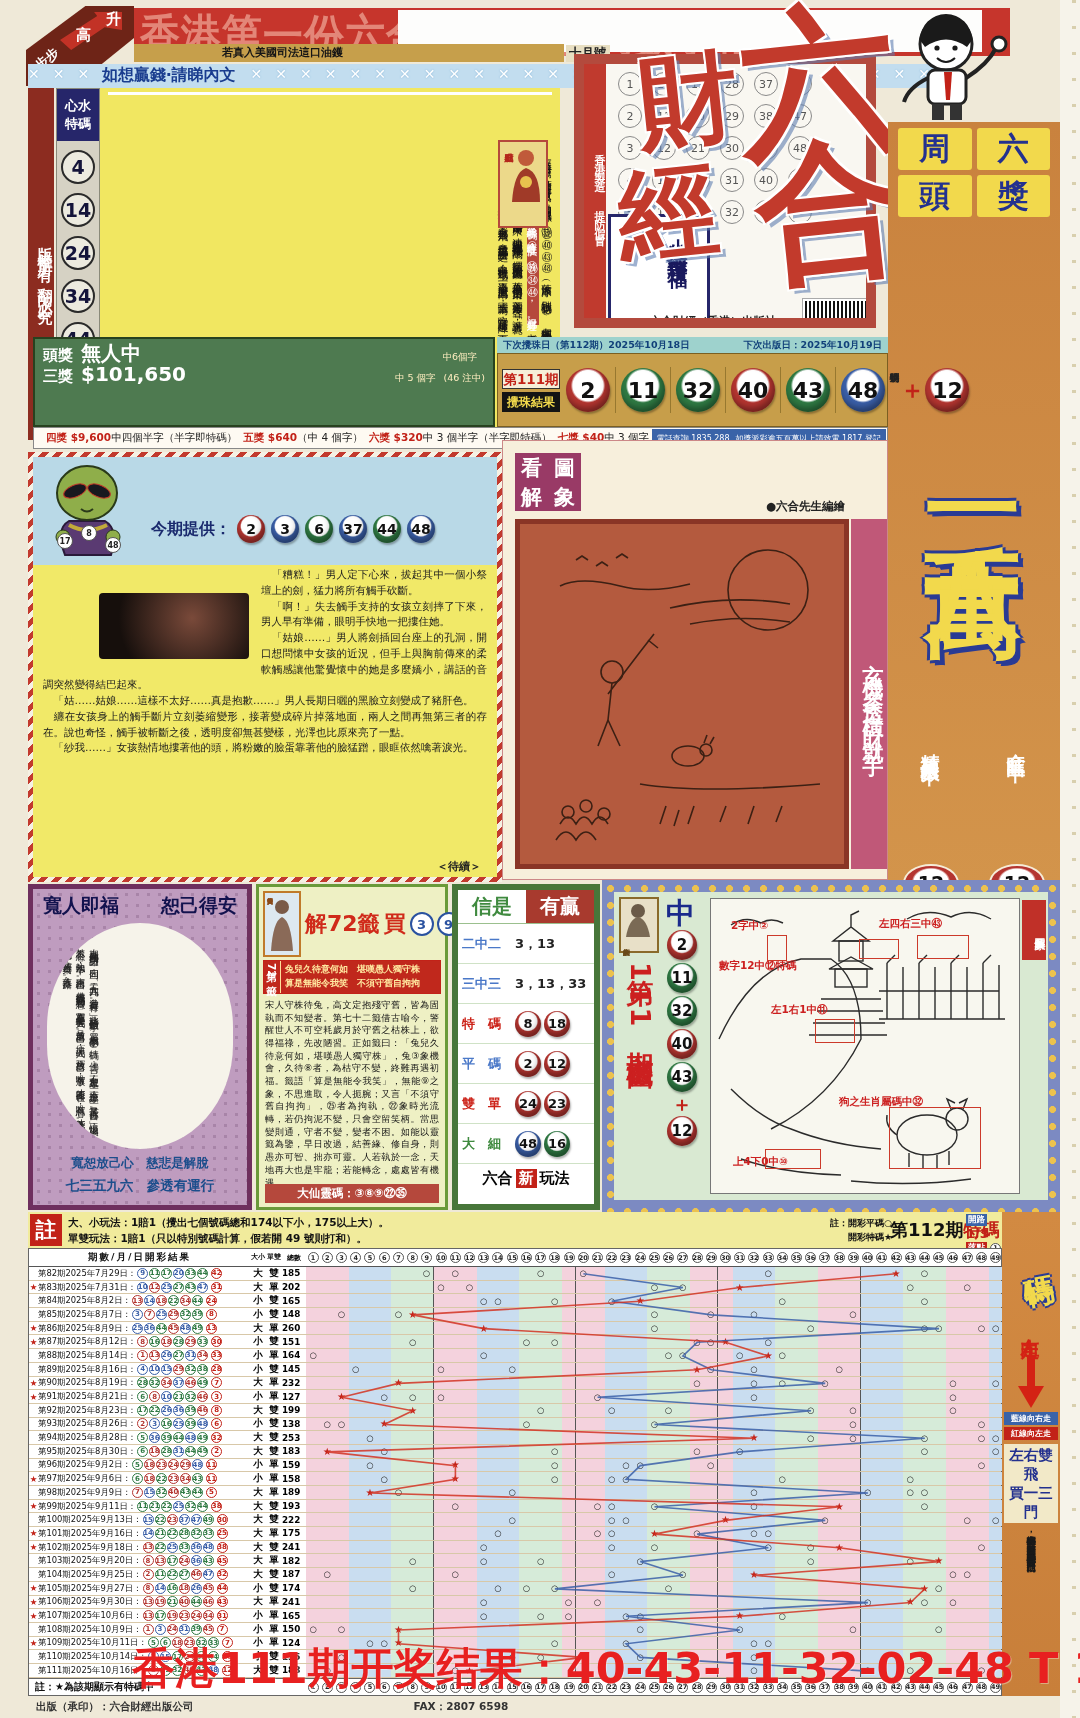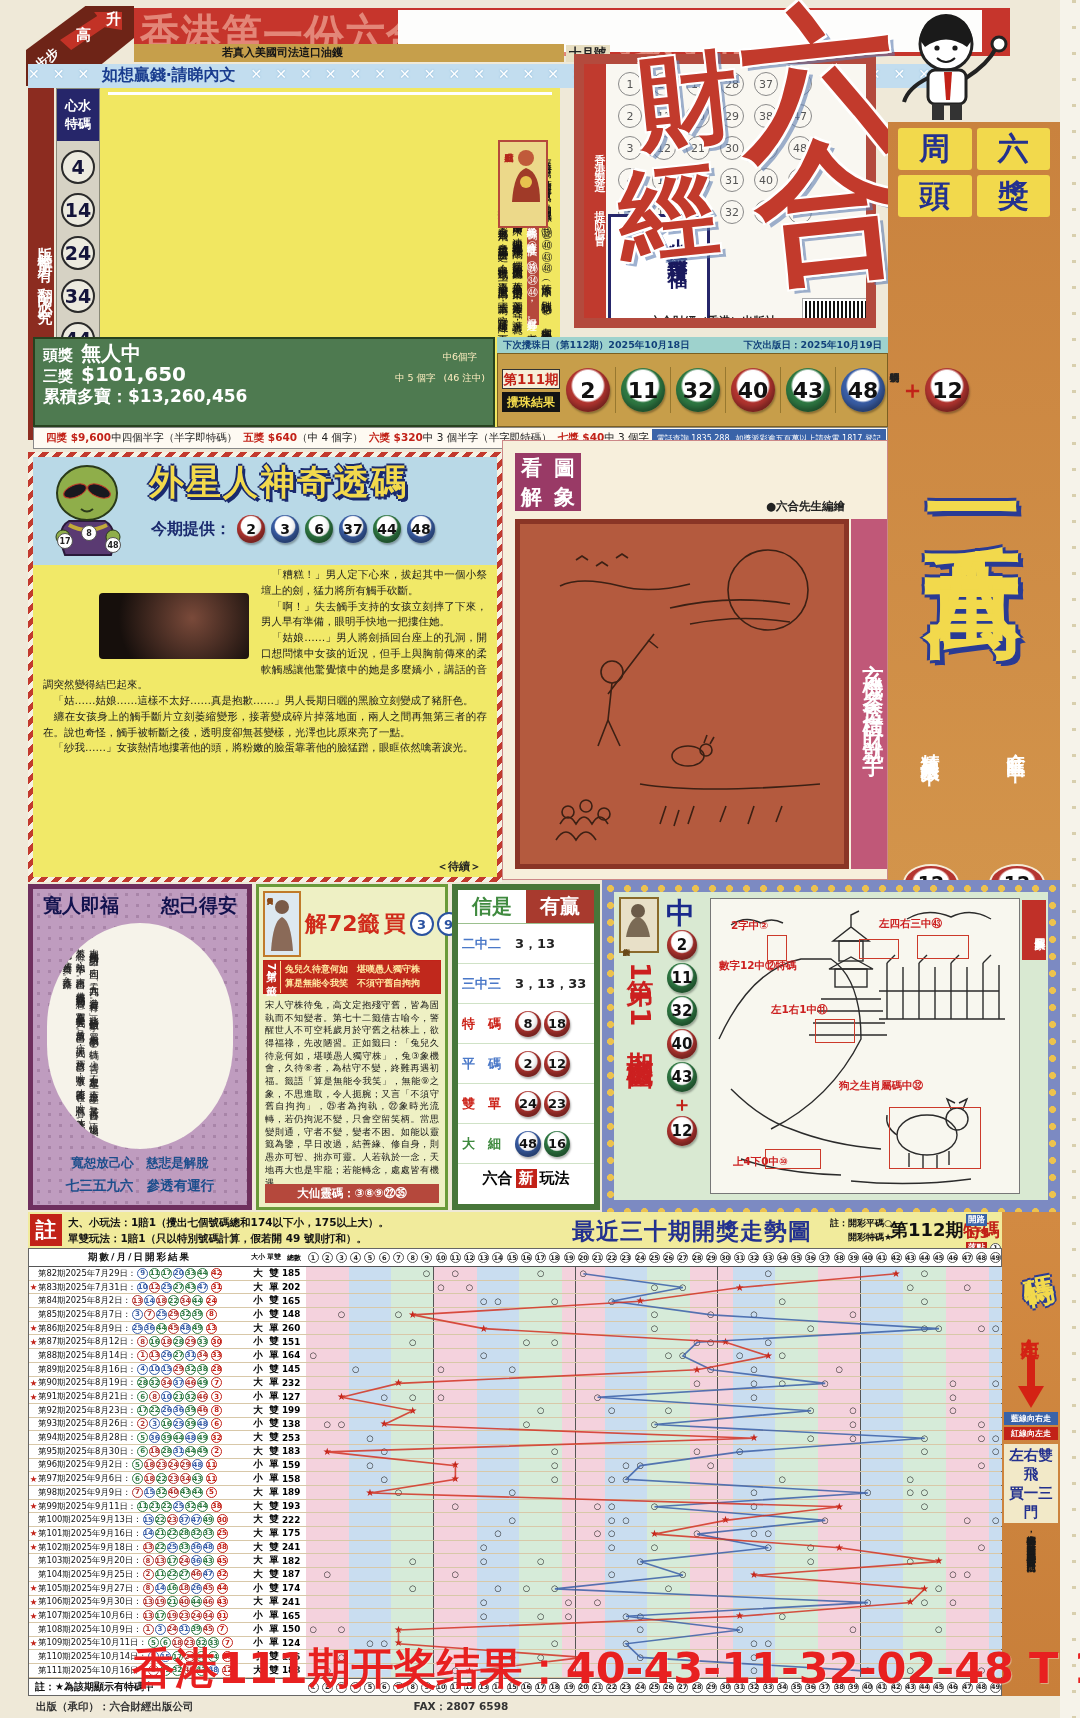--- a/index.html
+++ b/index.html
@@ -341,21 +341,20 @@
     <span class="gb-amt">無人中</span>
     <span class="gb-cond">中6個字</span>
     <span class="gb-note"></span>
   </div>
   <div class="gb-row">
     <span class="gb-name">三獎</span>
     <span class="gb-amt">$101,650</span>
     <span class="gb-cond">中 5 個字</span>
     <span class="gb-note">(46 注中)</span>
   </div>
-  <div class="gb-jack">累積多寶：$13,260,456</div>
 </div>
 <div class="abs" id="goldbox">
   <div class="labelblk">
     <div class="l1">第111期</div>
     <div class="l2">攪珠結果</div>
   </div>
   <div class="mb" id="mainballs">
       <div class="ball" style="height: 44px; width: 44px; font-size: 22px; --c: #b43530;">2</div>
       <div class="sep"></div>
       <div class="ball" style="height: 44px; width: 44px; font-size: 22px; --c: #2f7a43;">11</div>
@@ -397,21 +396,20 @@
       <ellipse cx="40" cy="32" rx="12" ry="6" fill="#18181f" stroke="#c23a2a" transform="rotate(-22 40 32)"></ellipse>
       <ellipse cx="64" cy="32" rx="12" ry="6" fill="#18181f" stroke="#c23a2a" transform="rotate(22 64 32)"></ellipse>
       <path d="M46,50 q6,5 12,0" stroke="#2a3a1a" stroke-width="2" fill="none"></path>
       <circle cx="28" cy="78" r="7" fill="#8fae4a" stroke="#2a3a1a"></circle>
       <circle cx="78" cy="78" r="7" fill="#8fae4a" stroke="#2a3a1a"></circle>
       <path d="M34,66 q18,10 38,0" stroke="#c2aa3a" stroke-width="4" fill="none"></path>
     </svg>
     <div class="hb" style="left:24px;top:76px" id="hb0">17</div>
     <div class="hb" style="left:48px;top:68px" id="hb1">8</div>
     <div class="hb" style="left:72px;top:80px" id="hb2">48</div>
-    <div class="al-title">外星人神奇透碼</div>
     <div class="al-prov">
       <span class="pl">今期提供：</span>
       <span id="alienballs" style="display:flex;gap:6px">
           <div class="ball" style="height: 28px; width: 28px; font-size: 14px; --c: #b43530;">2</div>
           <div class="ball" style="height: 28px; width: 28px; font-size: 14px; --c: #3a5fa8;">3</div>
           <div class="ball" style="height: 28px; width: 28px; font-size: 14px; --c: #2f7a43;">6</div>
           <div class="ball" style="height: 28px; width: 28px; font-size: 14px; --c: #3a5fa8;">37</div>
           <div class="ball" style="height: 28px; width: 28px; font-size: 14px; --c: #2f7a43;">44</div>
           <div class="ball" style="height: 28px; width: 28px; font-size: 14px; --c: #3a5fa8;">48</div>
         </span>
@@ -580,38 +578,37 @@
           <path d="M240,210 l-4,-10 l8,4 M252,210 l4,-10 l-8,4 M186,236 q-12,-8 -10,-20"></path>
           <path d="M198,254 v14 M212,256 v14 M226,256 v14 M238,252 v14"></path>
           <path d="M20,190 q30,30 60,40 q40,16 90,20"></path>
           <path d="M30,260 q40,14 100,16 M140,282 q60,6 120,-2"></path>
         </g>
       </svg>
       <div class="ann" style="left:20px;top:20px">2字中②</div>
       <div class="ann" style="left:168px;top:18px">左四右三中㊸</div>
       <div class="ann" style="left:8px;top:60px">數字12中⑫特碼</div>
       <div class="ann" style="left:60px;top:104px">左1右1中⑪</div>
-      <div class="ann" style="left:128px;top:180px">狗之生肖屬碼中㉜</div>
+      <div class="ann" style="left:128px;top:196px">狗之生肖屬碼中㉜</div>
       <div class="ann" style="left:22px;top:256px">上4下0中⑩</div>
       <div class="rbx" style="left:56px;top:36px;width:20px;height:26px"></div>
       <div class="rbx" style="left:148px;top:40px;width:40px;height:20px"></div>
       <div class="rbx" style="left:206px;top:36px;width:52px;height:24px"></div>
       <div class="rbx" style="left:104px;top:120px;width:40px;height:24px"></div>
       <div class="rbx" style="left:178px;top:208px;width:92px;height:62px"></div>
       <div class="rbx" style="left:54px;top:250px;width:56px;height:20px"></div>
     </div>
     <div class="m-corner">解象圖</div>
   </div>
 </div>
 
 <div class="abs" id="chartnotes">
   <div class="n-badge">註</div>
   <div class="n-lines" id="notelines">大、小玩法：1賠1（攪出七個號碼總和174以下小，175以上大）。
 單雙玩法：1賠1（只以特別號碼計算，假若開 49 號則打和）。</div>
-  <div class="n-title">最近三十期開獎走勢圖</div>
   <div class="n-legend">註：開彩平碼○
 　　開彩特碼★</div>
   <div class="n-p"><span>第112期</span><b>特碼</b></div>
   <div class="n-kai">
     <div><span class="tag">開路</span> <span class="fr">1/3</span></div>
     <div style="margin-top:1px"><span class="tag2">落點</span> <span id="luodianballs"><span class="mini">1</span><span class="mini">2</span><span class="mini">21</span><span class="mini">22</span></span></div>
   </div>
 </div>
 
 <div class="abs" id="charttable">

